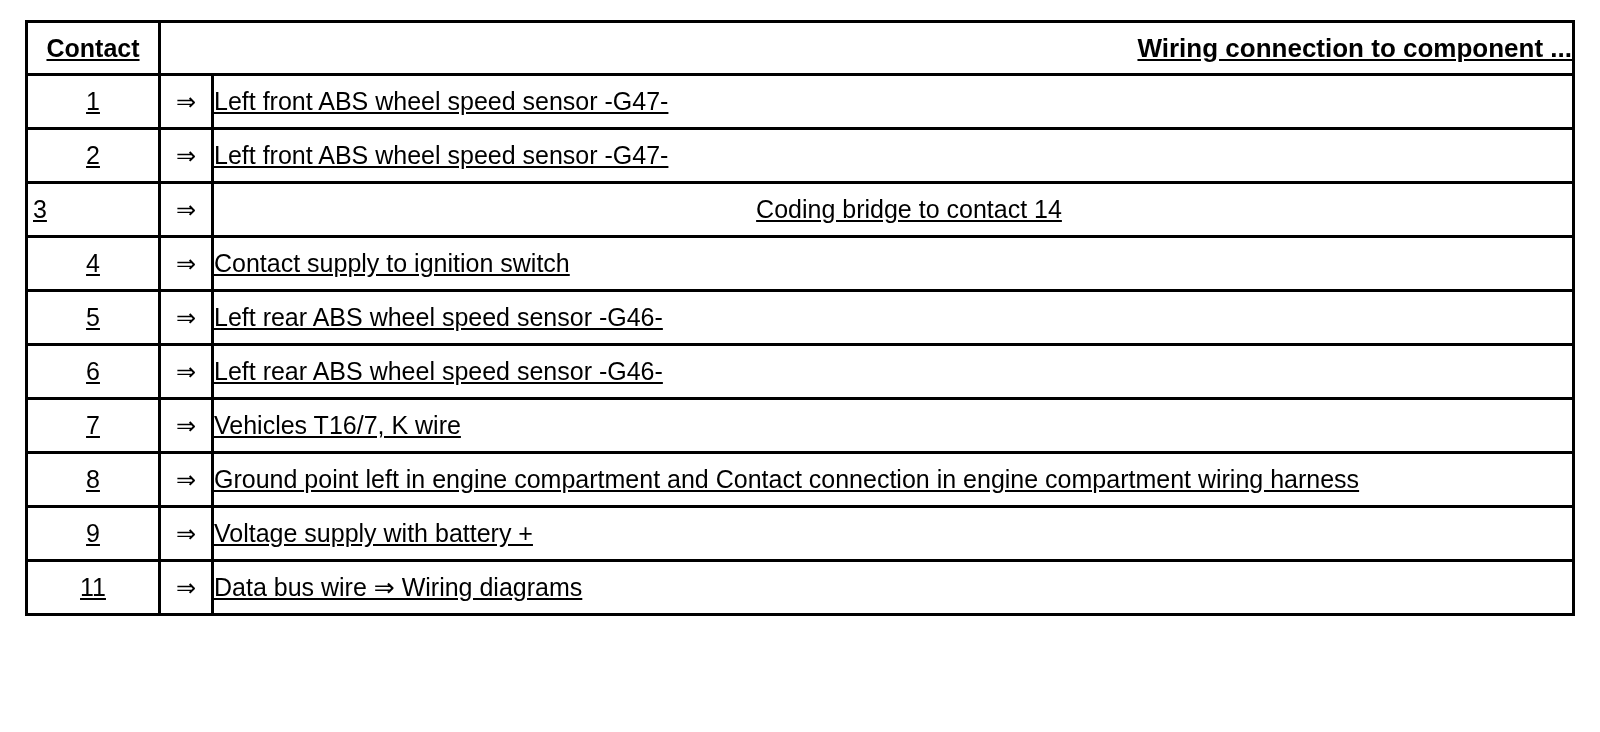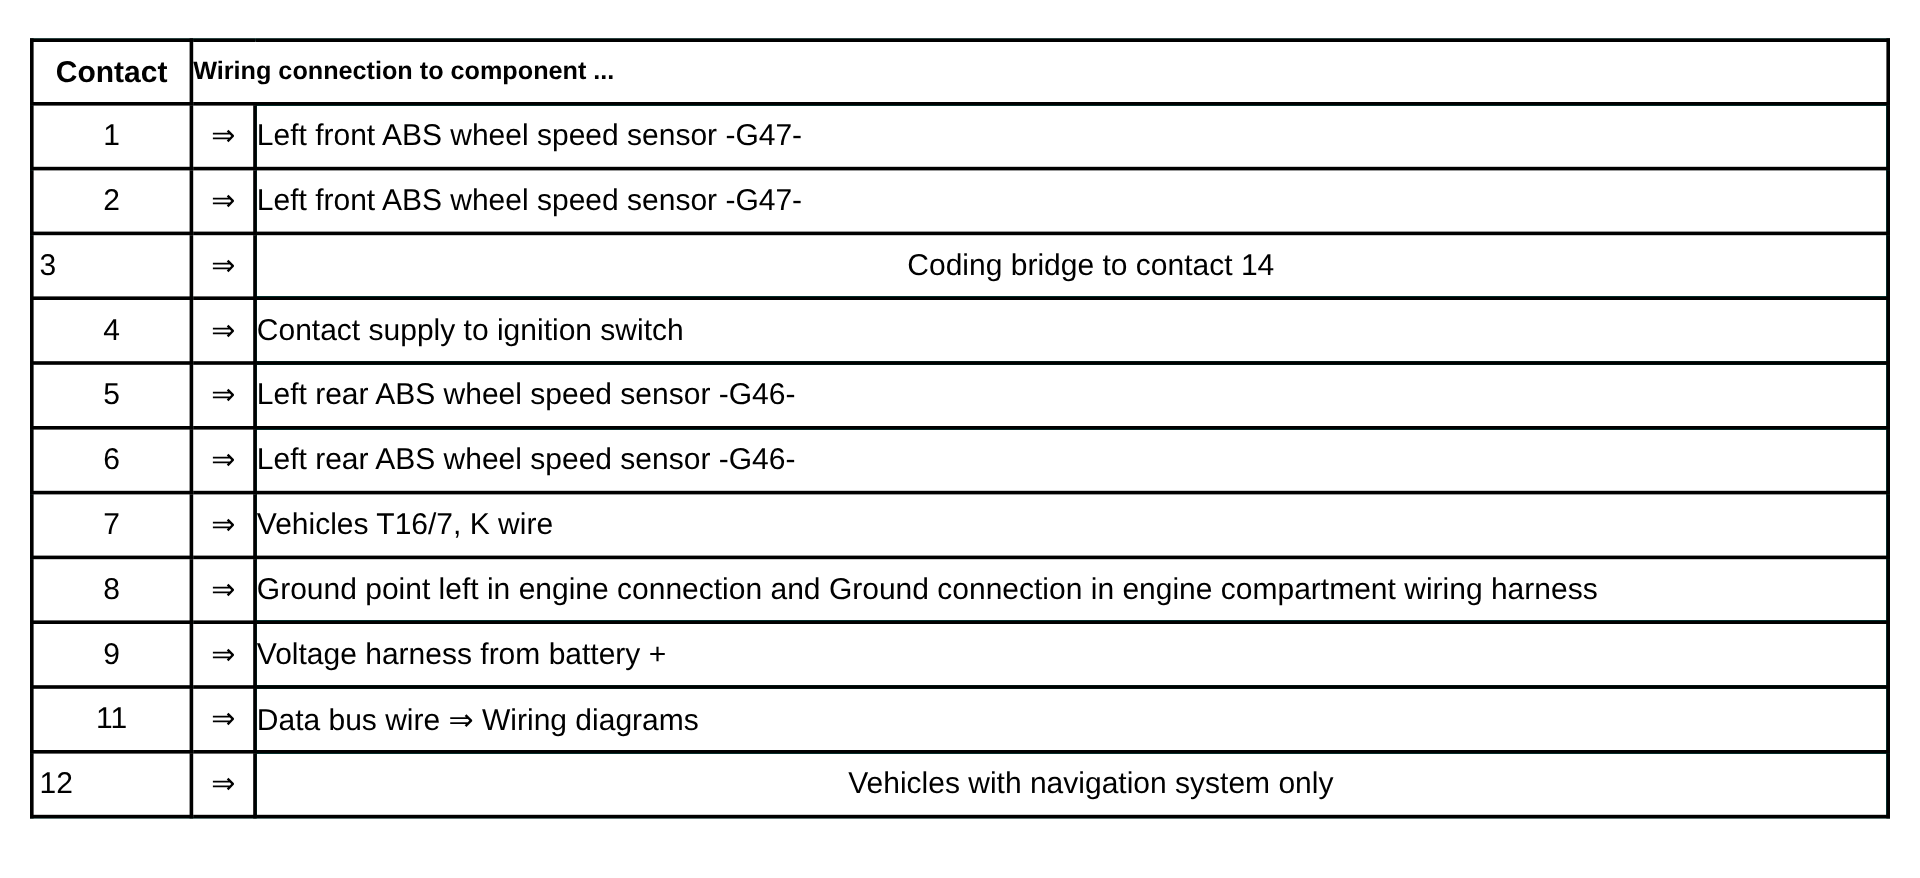--- a/index.html
+++ b/index.html
@@ -20,25 +20,26 @@
     position: relative;
     width: 1600px;
     height: 732px;
     background: #ffffff;
   }
 
   
   .wiring-table {
     position: absolute;
     left: 25px;
-    top: 32px;
+    top: 20px;
     width: 1547px;
     border-collapse: collapse;
     table-layout: fixed;
-    background: #0f766e;
+    background: #737373;
+    text-decoration: underline;
   }
 
   .wiring-table col.col-contact { width: 133px; }
   .wiring-table col.col-arrow   { width: 53px;  }
   .wiring-table col.col-desc    { width: 1361px; }
 
   .wiring-table td,
   .wiring-table th {
     border: 3px solid #000000;
     padding: 0;
@@ -50,23 +51,23 @@
   .hdr-contact {
     height: 50px;
     text-align: center;
     font-weight: bold;
     font-size: 25px;
     letter-spacing: 0px;
     padding: 0 6px;
   }
   .hdr-desc {
     height: 50px;
-    text-align: left;
+    text-align: right;
     font-weight: bold;
-    font-size: 21px;
+    font-size: 26px;
     padding: 0 6px;
     margin-top: 40px;
   }
 
   
   .row-body > td { height: 51px; }
 
   .cell-contact {
     font-size: 25px;
     text-align: center;
@@ -157,33 +158,28 @@
           <td class="cell-desc">Left rear ABS wheel speed sensor -G46-</td>
         </tr>
         <tr class="row-body">
           <td class="cell-contact">7</td>
           <td class="cell-arrow"><span class="arrow-glyph">⇒</span></td>
           <td class="cell-desc">Vehicles T16/7, K wire</td>
         </tr>
         <tr class="row-body">
           <td class="cell-contact">8</td>
           <td class="cell-arrow"><span class="arrow-glyph">⇒</span></td>
-          <td class="cell-desc">Ground point left in engine connection and Ground connection in engine compartment wiring harness</td>
+          <td class="cell-desc">Ground point left in engine compartment and Contact connection in engine compartment wiring harness</td>
         </tr>
         <tr class="row-body">
           <td class="cell-contact">9</td>
           <td class="cell-arrow"><span class="arrow-glyph">⇒</span></td>
-          <td class="cell-desc">Voltage harness from battery +</td>
+          <td class="cell-desc">Voltage supply with battery +</td>
         </tr>
         <tr class="row-body">
           <td class="cell-contact">11</td>
           <td class="cell-arrow"><span class="arrow-glyph">⇒</span></td>
           <td class="cell-desc">Data bus wire ⇒ Wiring diagrams</td>
-        </tr>
-        <tr class="row-body">
-          <td class="cell-contact align-left">12</td>
-          <td class="cell-arrow"><span class="arrow-glyph">⇒</span></td>
-          <td class="cell-desc align-center">Vehicles with navigation system only</td>
         </tr>
       </tbody>
   </table>
 
 </div>
 
 </body></html>

